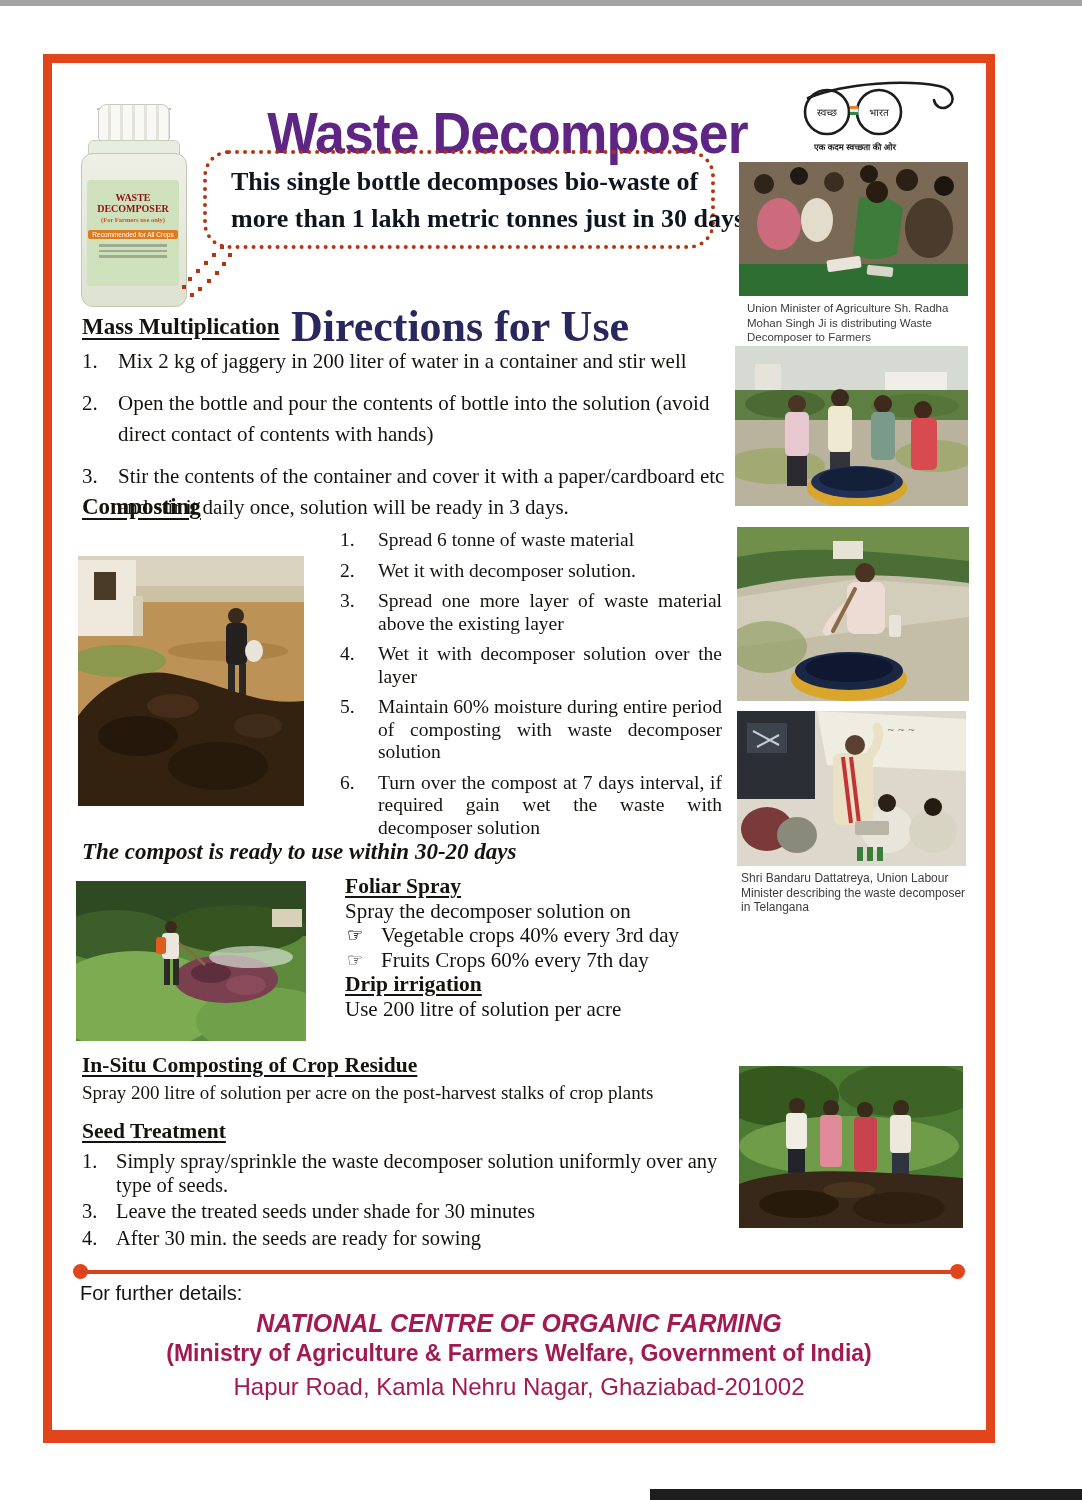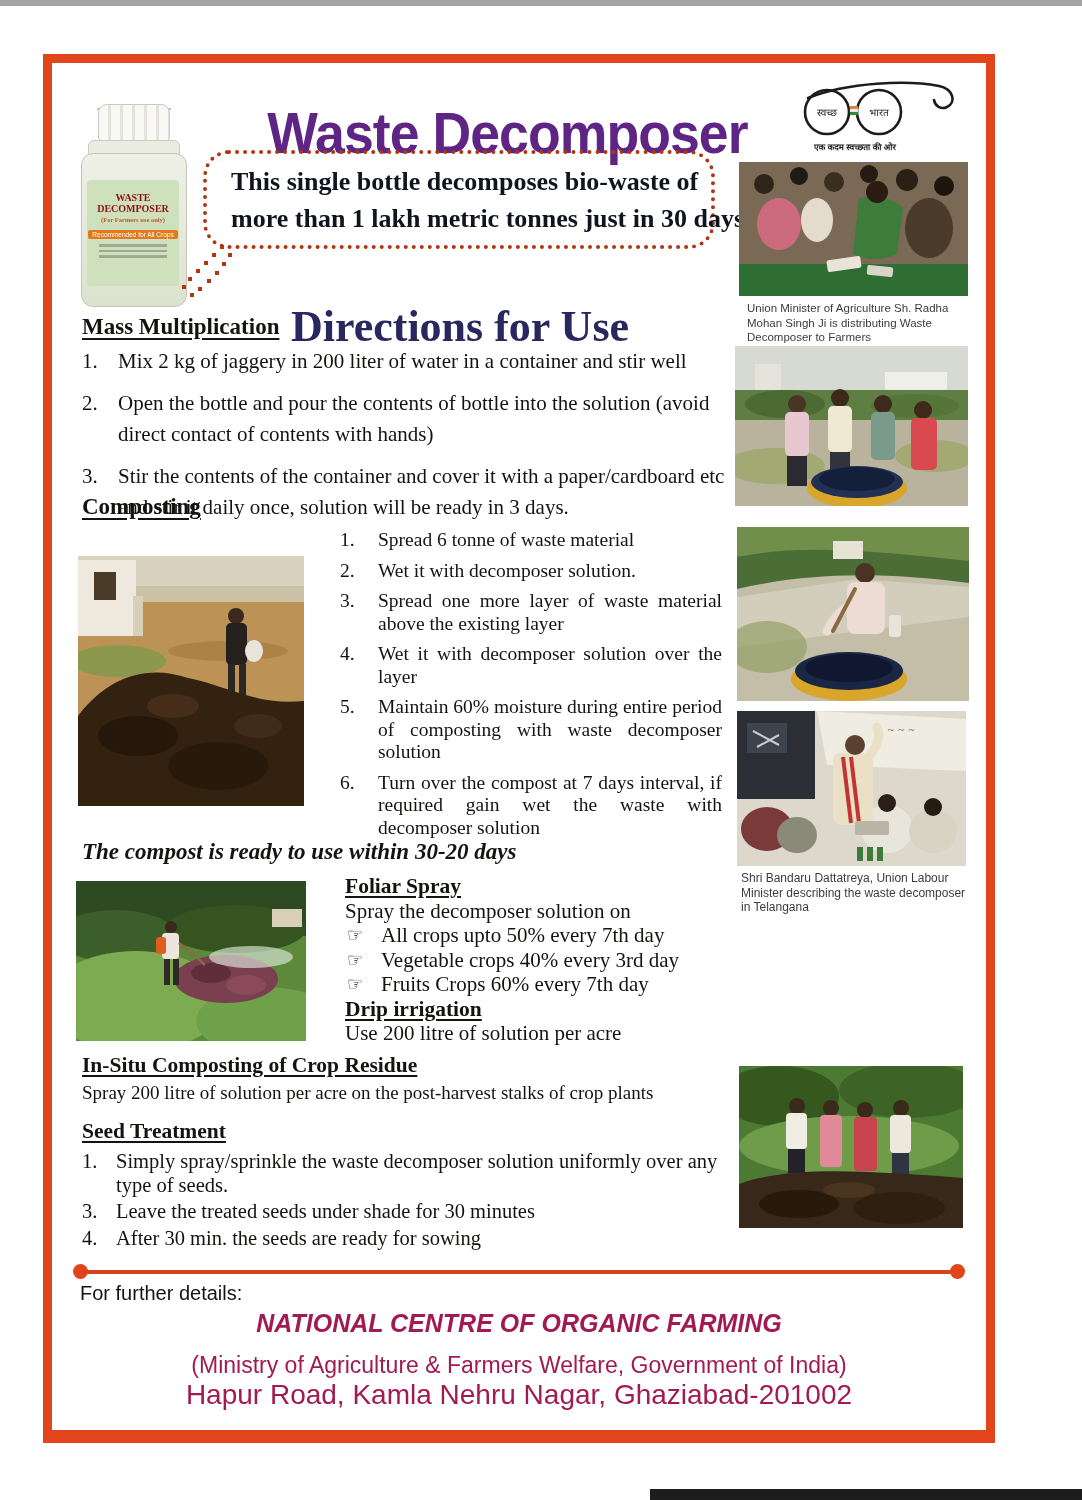--- a/index.html
+++ b/index.html
@@ -94,22 +94,22 @@
   
   .divider{left:73px;top:1264px;width:892px;height:16px;}
   .divider .bar{position:absolute;left:6px;top:6px;width:880px;height:4px;background:#d8431c;border-radius:2px;}
   .divider .dot{position:absolute;top:0;width:15px;height:15px;border-radius:50%;background:#e2451b;}
   .divider .dot.left{left:0;}
   .divider .dot.right{right:0;}
   .further{left:80px;top:1282px;font-family:"Liberation Sans",sans-serif;font-size:20px;color:#141414;}
   .footer-center{left:123px;top:1309px;width:792px;text-align:center;
     font-family:"Liberation Sans",sans-serif;color:#a11a52;}
   .footer-org{font-size:25px;font-weight:bold;font-style:italic;}
-  .footer-ministry{font-size:23px;font-weight:normal;margin-top:14px;}
-  .footer-address{font-size:28px;}
+  .footer-ministry{font-size:23px;font-weight:bold;margin-top:2px;}
+  .footer-address{font-size:24px;margin-top:6px;}
 </style>
 </head>
 <body>
 
 <div class="abs top-strip"></div>
 <div class="abs bottom-strip"></div>
 <div class="abs artifact-line"></div>
 <div class="abs frame"></div>
 
 <h1 class="abs main-title">Waste Decomposer</h1>
@@ -223,21 +223,20 @@
   <rect x="97" y="78" width="6" height="26" fill="#2f2a24"></rect>
   <path d="M103,62 q18,14 26,22" stroke="#8a6a45" stroke-width="2.5" fill="none"></path>
 </svg>
 
 <div class="abs foliar-block">
   <div class="sub-head">Foliar Spray</div>
   <div>Spray the decomposer solution on</div>
   <div>
       <div class="f-item">
       <span class="pointer">☞</span>
-      <span>All crops upto 50% every 7th day</span>
     </div>
       <div class="f-item">
       <span class="pointer">☞</span>
       <span>Vegetable crops 40% every 3rd day</span>
     </div>
       <div class="f-item">
       <span class="pointer">☞</span>
       <span>Fruits Crops 60%  every 7th day</span>
     </div>
     </div>

